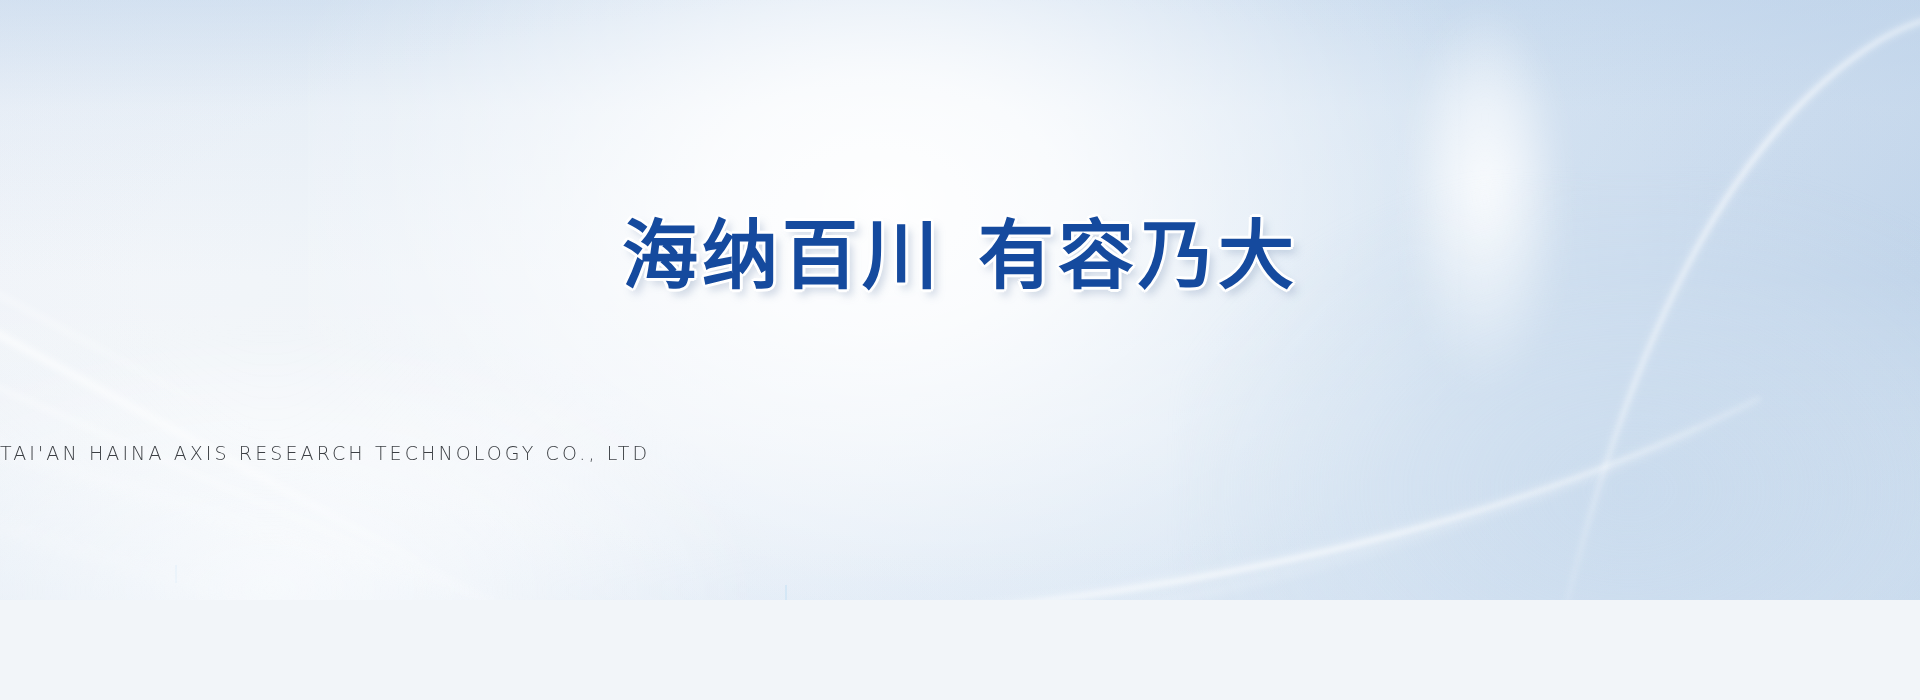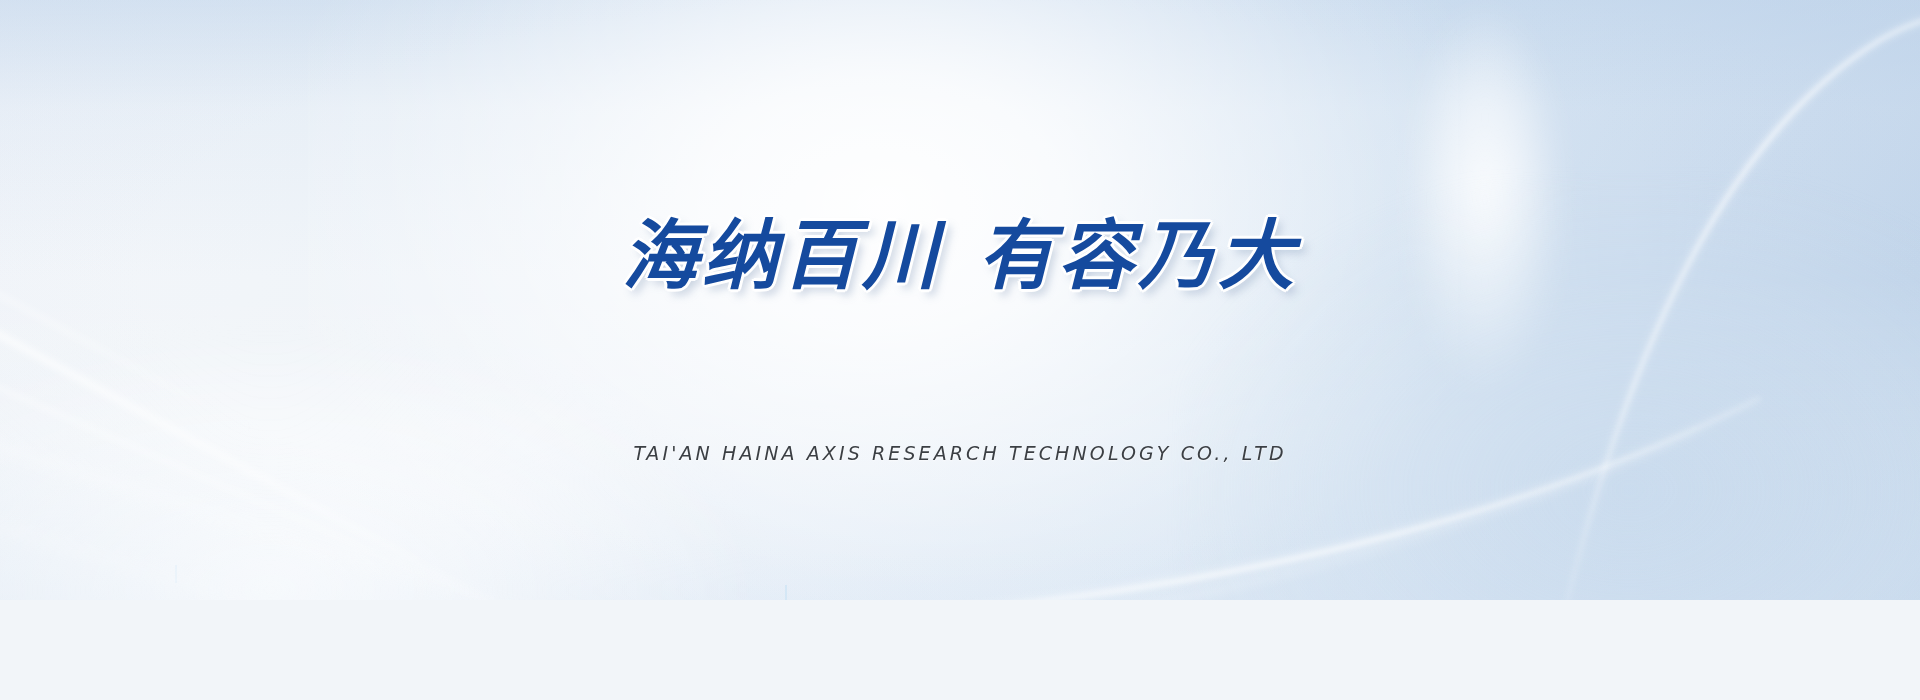--- a/index.html
+++ b/index.html
@@ -15,21 +15,20 @@
     background: #f2f5f9;
   }
 
   
   .banner {
     position: relative;
     width: 1920px;
     height: 600px;
     overflow: hidden;
     background: #84cc16;
-    font-style: italic;
   }
 
   
   .bg-base {
     position: absolute;
     inset: 0;
     background:
       linear-gradient(118deg,
         #f4f6fa 0%,
         #f1f5f9 18%,
@@ -183,21 +182,20 @@
     color: #1d1d1f;
     white-space: nowrap;
     text-shadow: 0 1px 2px rgba(255,255,255,0.75);
   }
 
   .subtitle-en {
     position: absolute;
     top: 442px;
     left: 0;
     right: 0;
-    text-align: center;
     font-size: 19px;
     font-weight: 300;
     letter-spacing: 3.1px;
     color: #3b3f44;
     white-space: nowrap;
     font-family: "DejaVu Sans", "Liberation Sans", sans-serif;
     text-shadow: 0 1px 2px rgba(255,255,255,0.7);
   }
 
   

